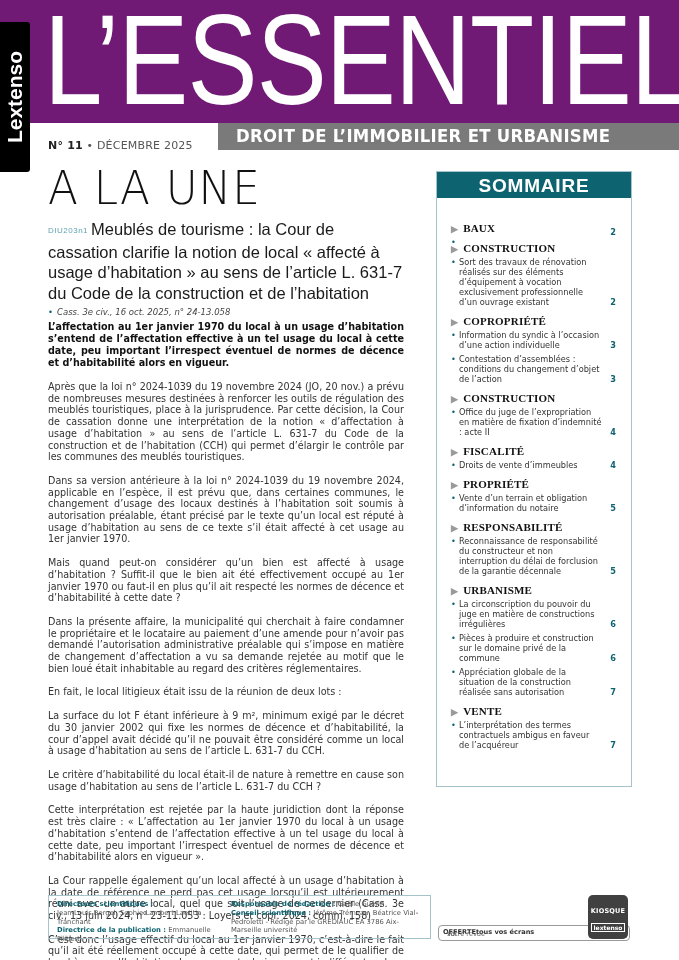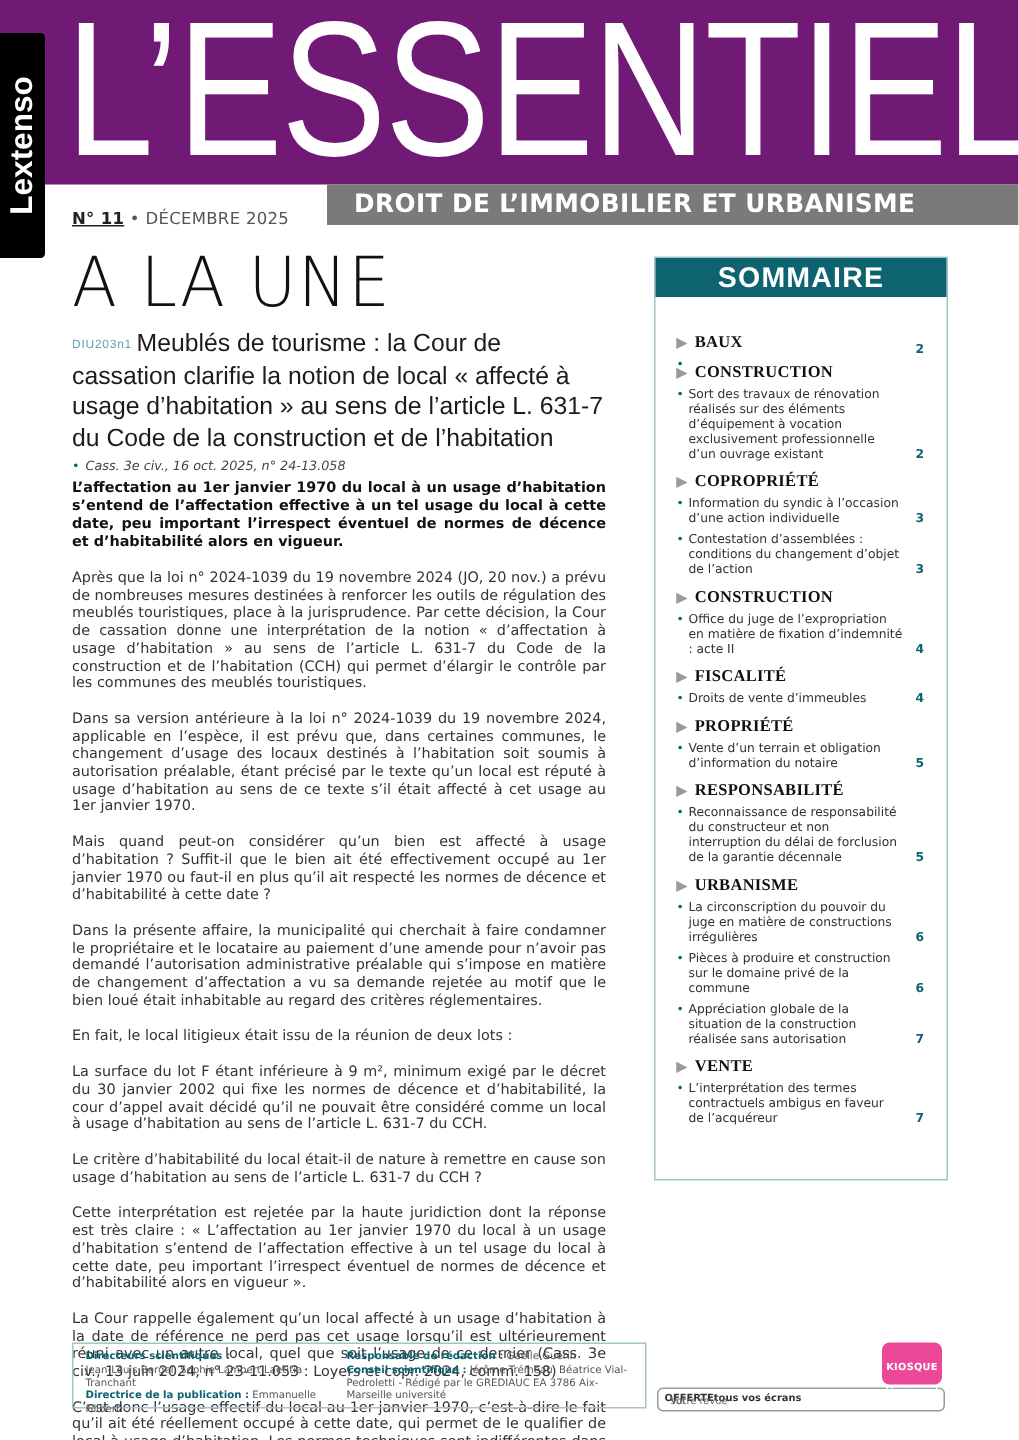--- a/index.html
+++ b/index.html
@@ -10,21 +10,21 @@
          font-weight:400; font-size:128px; line-height:140px; color:#fff; letter-spacing:-1px;
          transform:scaleX(0.82); transform-origin:left top; white-space:nowrap; }
   .lextenso-strip { position:absolute; left:0; top:22px; width:30px; height:150px; background:#000;
          border-radius:0 3px 3px 0; z-index:3; }
   .lextenso-strip span { position:absolute; left:50%; top:50%; transform:translate(-50%,-50%) rotate(-90deg);
          color:#fff; font-family:"Liberation Sans", sans-serif; font-weight:700; font-size:21px; white-space:nowrap; letter-spacing:0px; }
   .subject-band { position:absolute; left:218px; top:123px; width:461px; height:27px; background:#7a7a7a; }
   .subject-band span { position:absolute; left:18px; top:3px; color:#fff; font-family:"DejaVu Sans", sans-serif;
          font-weight:700; font-size:17px; letter-spacing:0.3px; white-space:nowrap; transform:scaleX(0.97); transform-origin:left; }
   .issue { position:absolute; left:48px; top:139px; font-size:11px; color:#555; letter-spacing:0.2px; }
-  .issue b { color:#222;text-decoration:underline; }
+  .issue b { color:#222; }
   .a-la-une { position:absolute; left:48px; top:160px; font-family:"DejaVu Sans", sans-serif; font-weight:200;
          font-size:46px; line-height:56px; color:#111; letter-spacing:1px; transform:scaleX(0.95); transform-origin:left; }
   .article { position:absolute; left:48px; top:219px; width:356px; }
   .art-code { font-size:8px; color:#5fa3b0; letter-spacing:0.5px; margin-right:3px; vertical-align:2px; }
   .art-title { font-family:"Liberation Sans", sans-serif; font-size:16.5px; line-height:20.5px; color:#1b1b1b; font-weight:500; margin:0; }
   .art-ref { margin-top:4px; font-size:8.5px; font-style:italic; color:#444; }
   .art-ref .dot { color:#0d6470; font-style:normal; margin-right:4px; }
   .chapeau { margin-top:4px; font-size:9.6px; line-height:12px; font-weight:700; color:#111; text-align:justify; }
   .body-p { margin-top:12px; font-size:9.6px; line-height:11.7px; color:#333; text-align:justify; }
   .bul { margin:3px 0 0 8px; font-size:9.6px; line-height:11.7px; color:#333; }
@@ -40,21 +40,21 @@
   .item::before { content:"\2022"; position:absolute; left:0; color:#0d6470; }
   .item .pg { position:absolute; right:0; bottom:0; color:#0d6470; font-weight:700; }
   .footer-box { position:absolute; left:48px; top:895px; width:381px; height:42px; border:1px solid #a6c3ca; }
   .fcol { position:absolute; top:4px; font-size:6.8px; line-height:8.8px; color:#555; }
   .fcol b { color:#0d6470; }
   .fcol1 { left:8px; width:180px; }
   .fcol2 { left:182px; width:195px; }
   .kiosque-pill { position:absolute; left:438px; top:925px; width:190px; height:14px; border:1px solid #999; border-radius:4px; }
   .kiosque-pill span { position:absolute; left:4px; top:2px; font-size:6.6px; color:#666; white-space:nowrap; }
   .kiosque-pill b { color:#333; font-weight:700; }
-  .kiosque-badge { position:absolute; left:588px; top:895px; width:40px; height:28px; background:#ec4899; border-radius:5px; color:#fff; text-align:center; }
+  .kiosque-badge { position:absolute; left:588px; top:895px; width:40px; height:44px; background:#404040; border-radius:5px; color:#fff; text-align:center; }
   .kiosque-badge .k1 { display:block; margin-top:12px; font-size:6.5px; font-weight:700; letter-spacing:0.2px; }
   .kiosque-badge .k2 { display:inline-block; margin-top:1px; font-size:6px; font-weight:700; border:1px solid #fff; padding:0 2px; }
 </style>
 </head>
 <body>
 
 <div class="masthead">
   <div class="brand-title">L’ESSENTIEL</div>
 </div>
 <div class="lextenso-strip">

